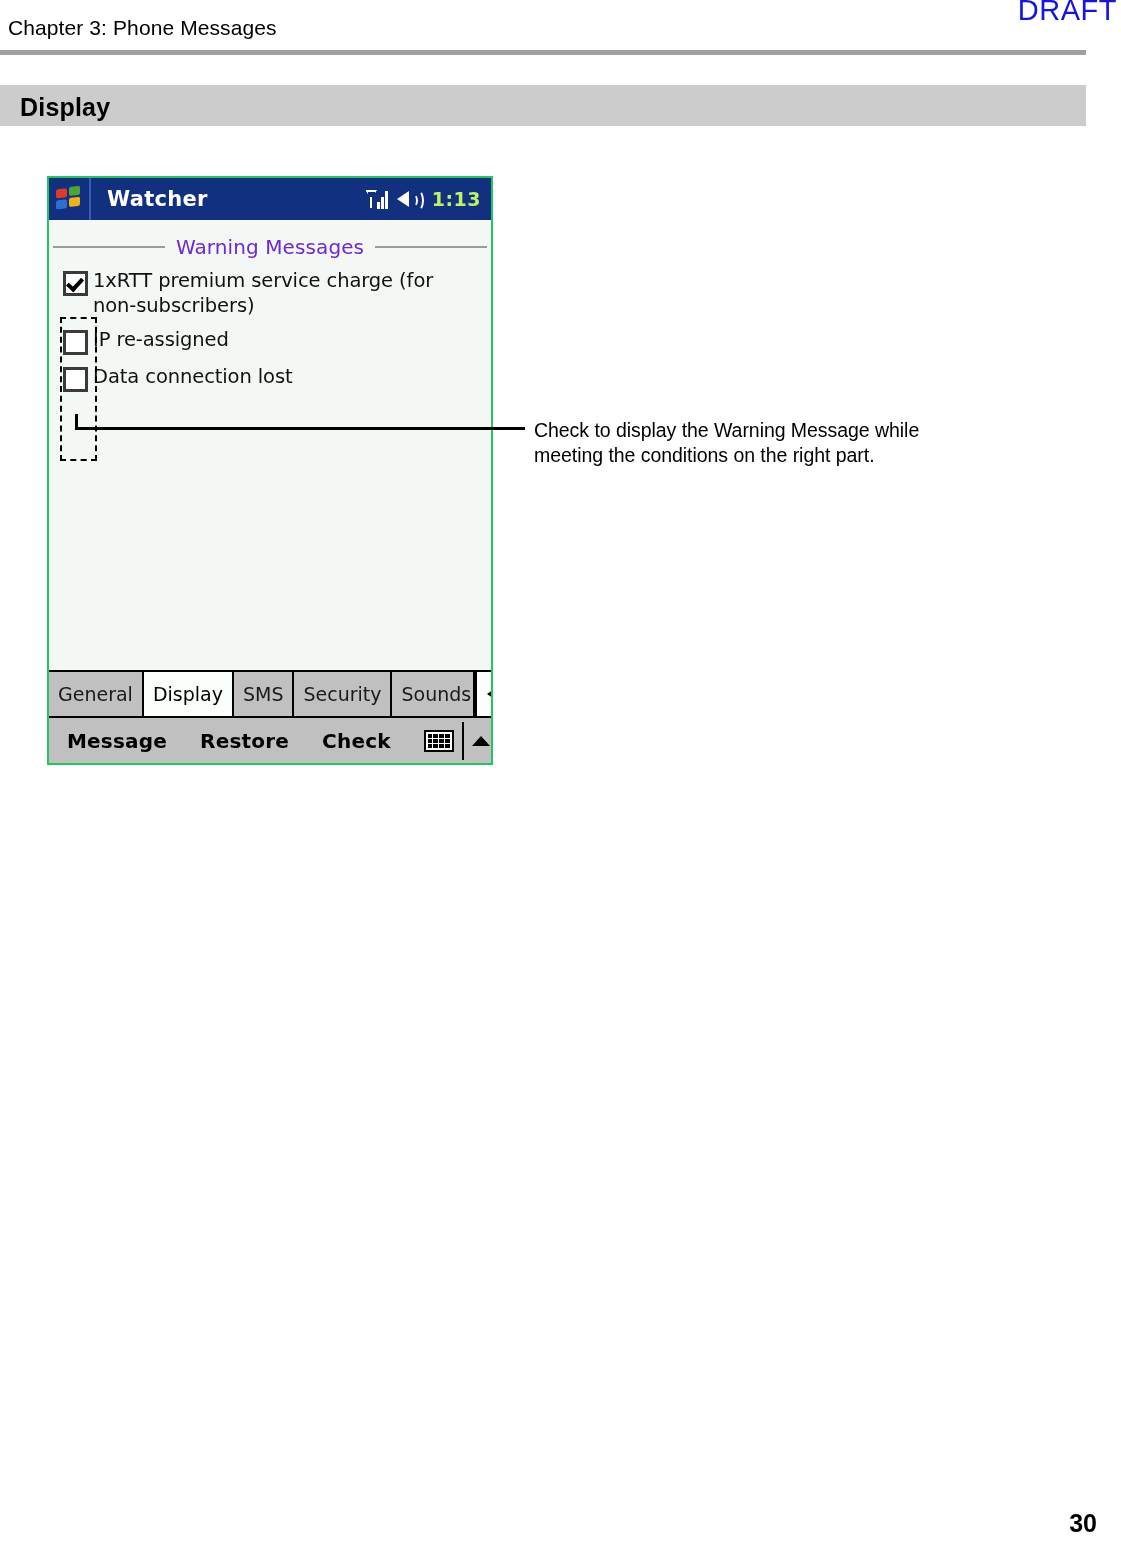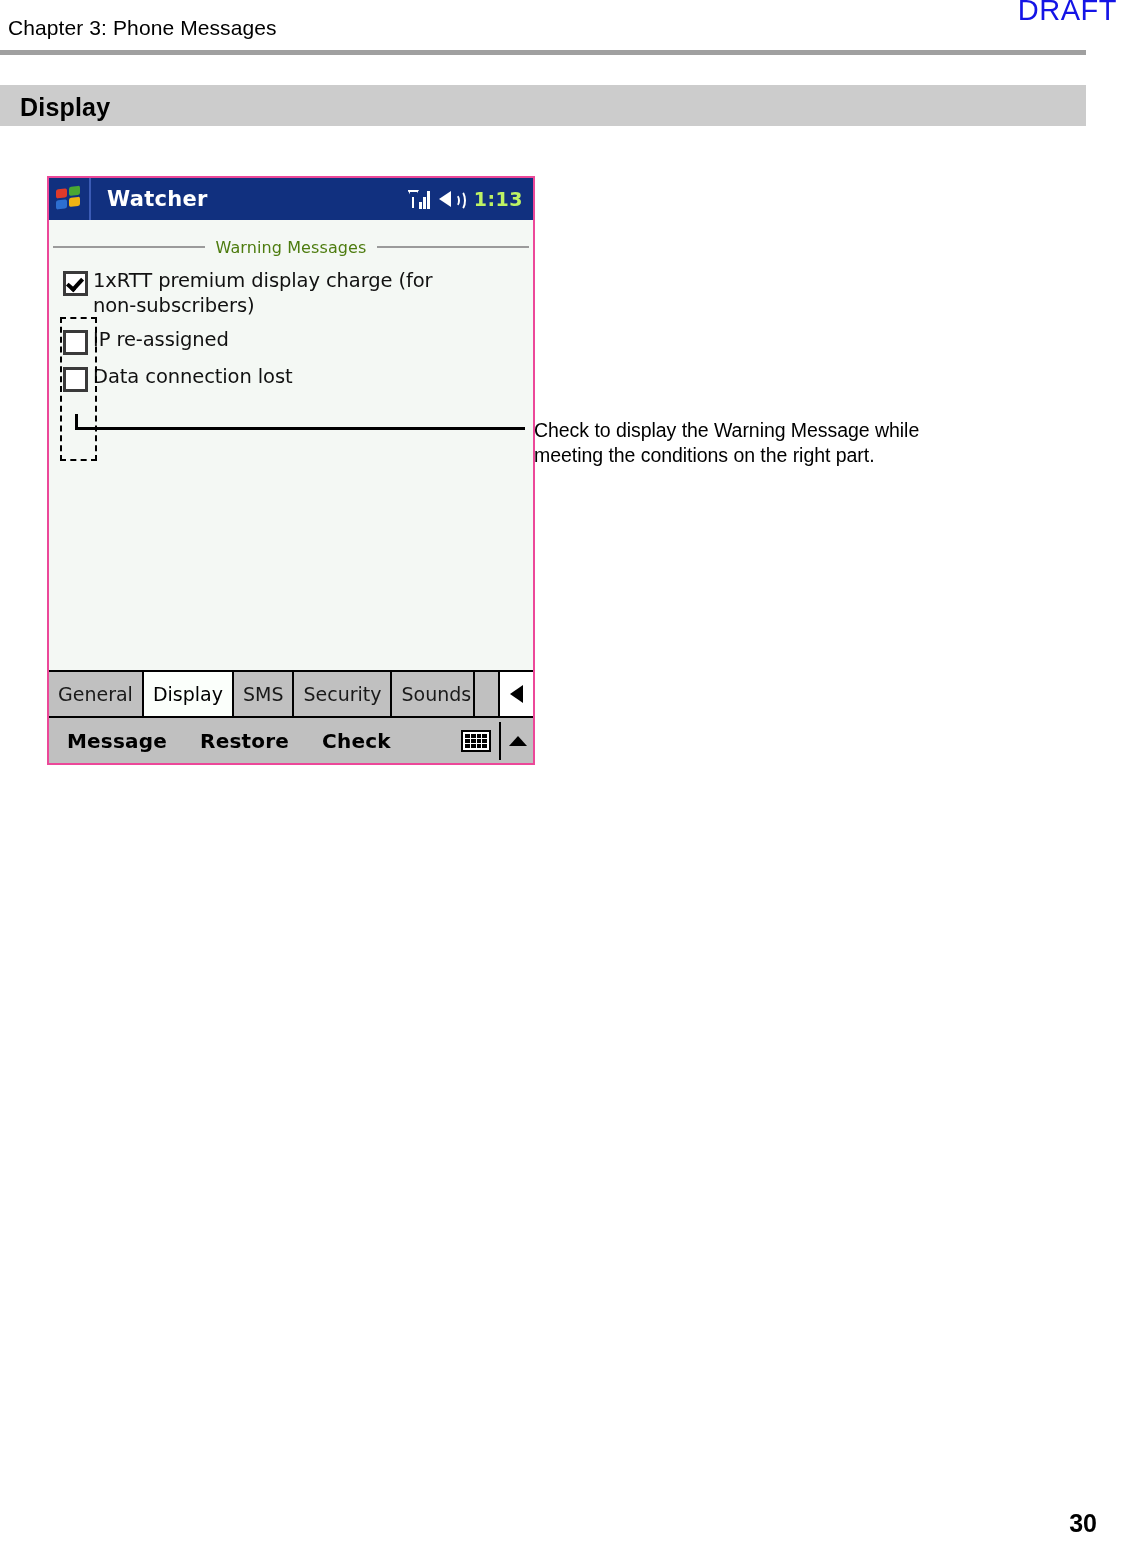--- a/index.html
+++ b/index.html
@@ -69,23 +69,23 @@
     font-weight: bold;
     color: #000;
     letter-spacing: 0.2px;
   }
 
   
   .pda {
     position: absolute;
     left: 47px;
     top: 176px;
-    width: 488px;
+    width: 446px;
     height: 589px;
-    border: 2px solid #ec4899;
+    border: 2px solid #22c55e;
     box-sizing: border-box;
     background: #f4f8f4;
     font-family: "DejaVu Sans", sans-serif;
   }
   .pda-titlebar {
     position: relative;
     height: 42px;
     background: #11307f;
     display: flex;
     align-items: center;
@@ -204,22 +204,22 @@
     position: relative;
     height: 34px;
     margin-top: 10px;
     display: flex;
     align-items: center;
   }
   .group-line { flex: 1 1 auto; height: 2px; background: #9b9b9b; }
   .group-line.left  { margin-left: 4px; }
   .group-line.right { margin-right: 4px; }
   .group-title {
-    font-size: 16px;
-    color: #4d7c0f;
+    font-size: 20px;
+    color: #6d28d9;
     padding: 0 11px;
     white-space: nowrap;
     letter-spacing: 0.1px;
   }
 
   .chk-list {
     position: relative;
     padding: 4px 0 0 0;
   }
   .chk-row {
@@ -466,21 +466,21 @@
     <div class="group-header">
       <span class="group-line left"></span>
       <span class="group-title">Warning Messages</span>
       <span class="group-line right"></span>
     </div>
 
     <div class="chk-list">
 
       <div class="chk-row">
         <span class="chk-box checked"></span>
-        <span class="chk-label">1xRTT premium display charge (for non-subscribers)</span>
+        <span class="chk-label">1xRTT premium service charge (for non-subscribers)</span>
       </div>
 
       <div class="chk-row">
         <span class="chk-box"></span>
         <span class="chk-label">IP re-assigned</span>
       </div>
 
       <div class="chk-row">
         <span class="chk-box"></span>
         <span class="chk-label">Data connection lost</span>

